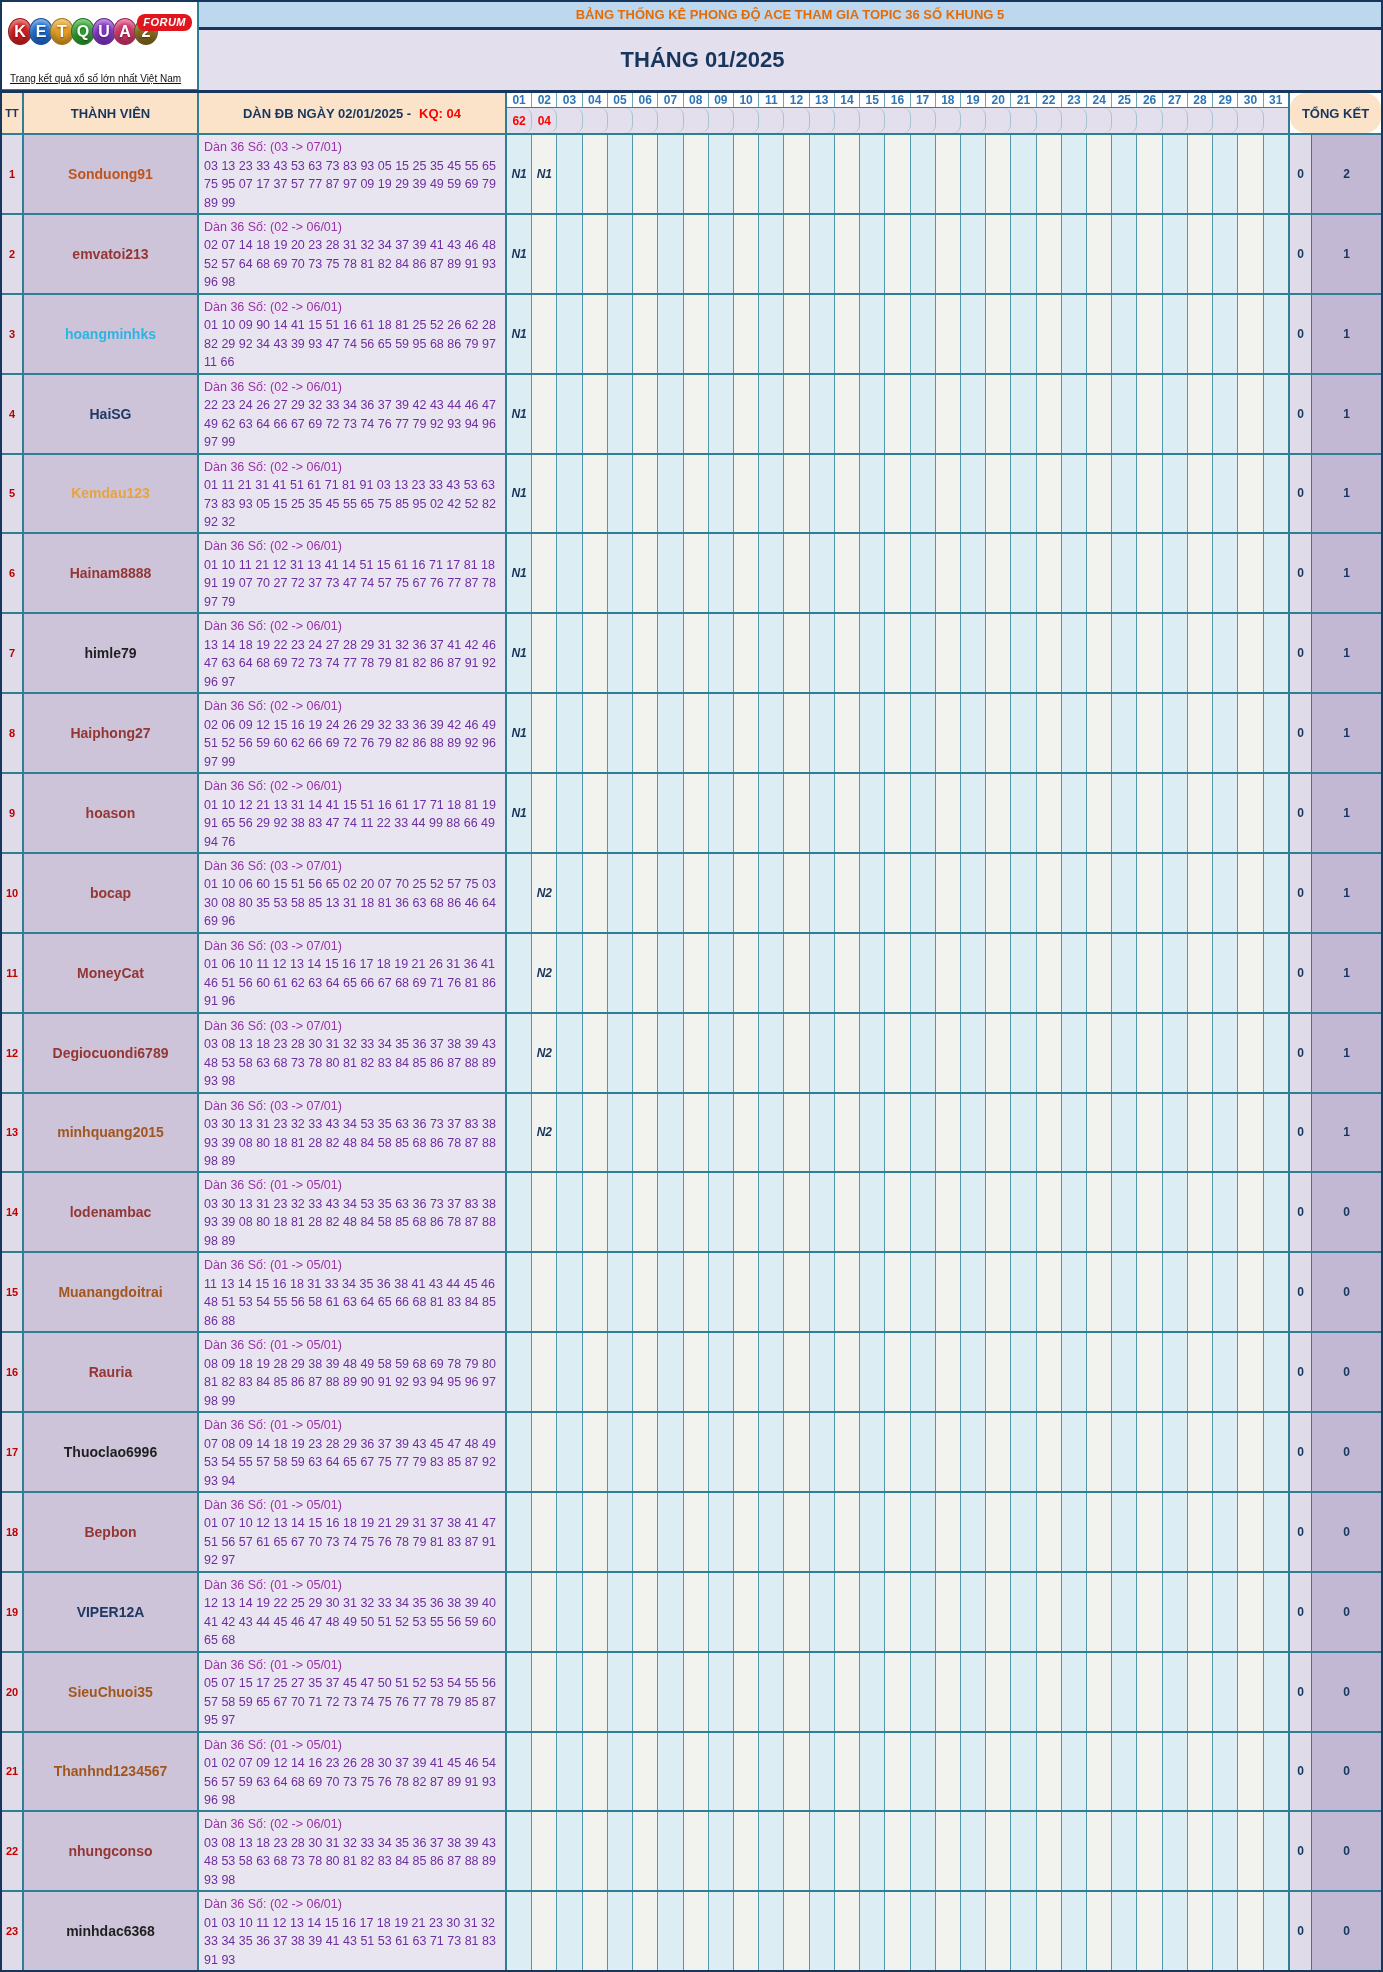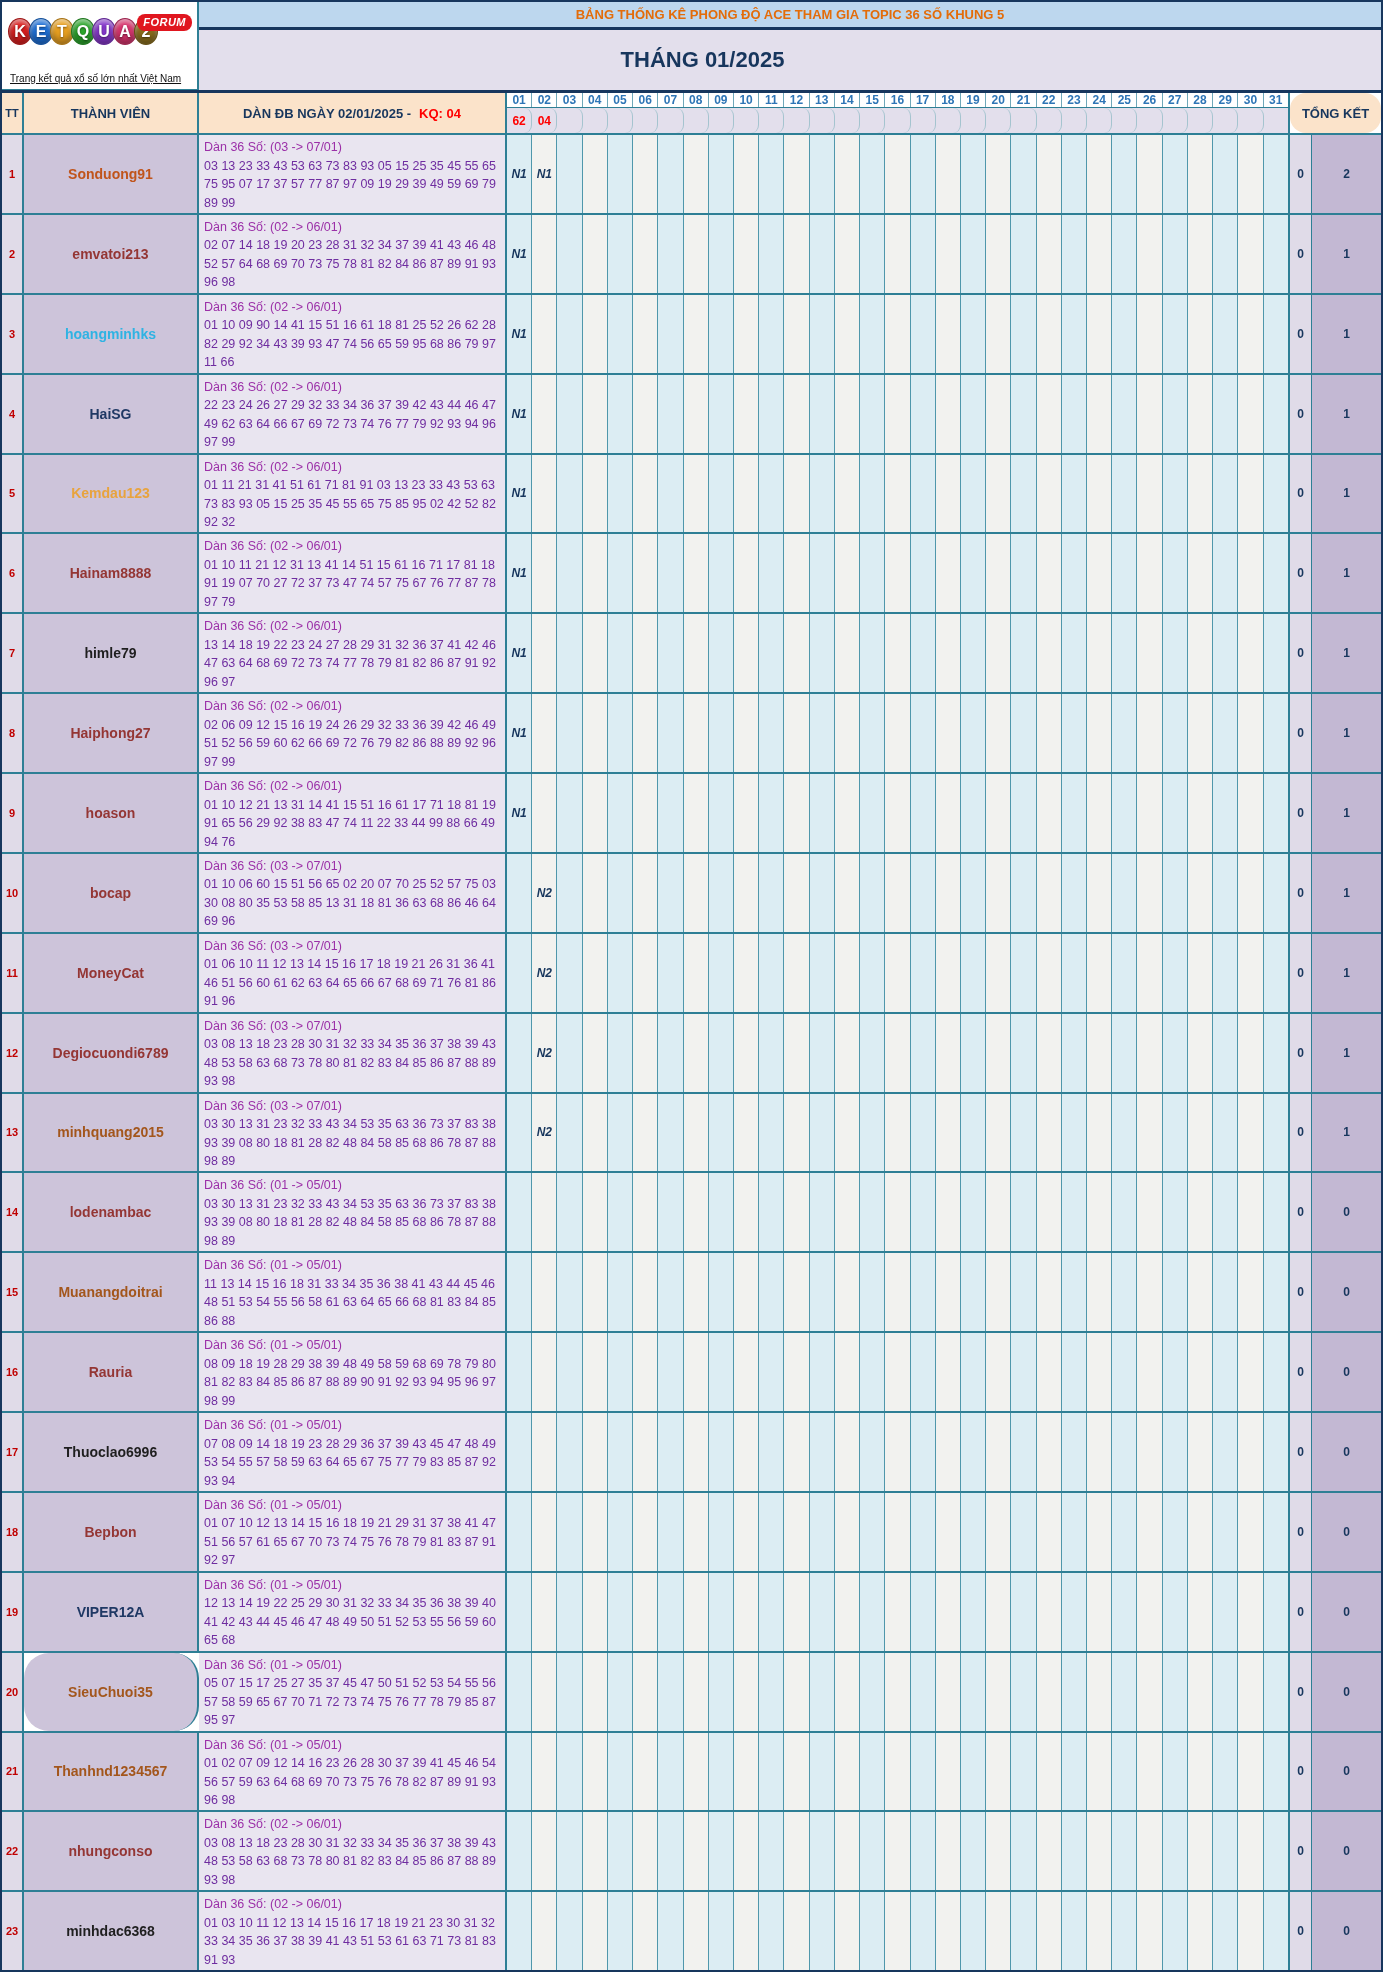--- a/index.html
+++ b/index.html
@@ -967,21 +967,21 @@
           <div class="c-day even"></div>
           <div class="c-day odd"></div>
           <div class="c-day even"></div>
           <div class="c-day odd"></div>
         </div>
         <div class="c-tk1">0</div>
         <div class="c-tk2">0</div>
       </div>
       <div class="row">
         <div class="c-tt">20</div>
-        <div class="c-member" style="color: rgb(163, 86, 28); border-radius: 25px;">SieuChuoi35</div>
+        <div class="c-member" style="color: rgb(163, 86, 28);">SieuChuoi35</div>
         <div class="c-dan">
           <div class="dan-title">Dàn 36 Số: (01 -&gt; 05/01)</div>
           <div class="dan-numbers">05 07 15 17 25 27 35 37 45 47 50 51 52 53 54 55 56 57 58 59 65 67 70 71 72 73 74 75 76 77 78 79 85 87 95 97</div>
         </div>
         <div class="c-days">
           <div class="c-day odd"></div>
           <div class="c-day even"></div>
           <div class="c-day odd"></div>
           <div class="c-day even"></div>
           <div class="c-day odd"></div>

